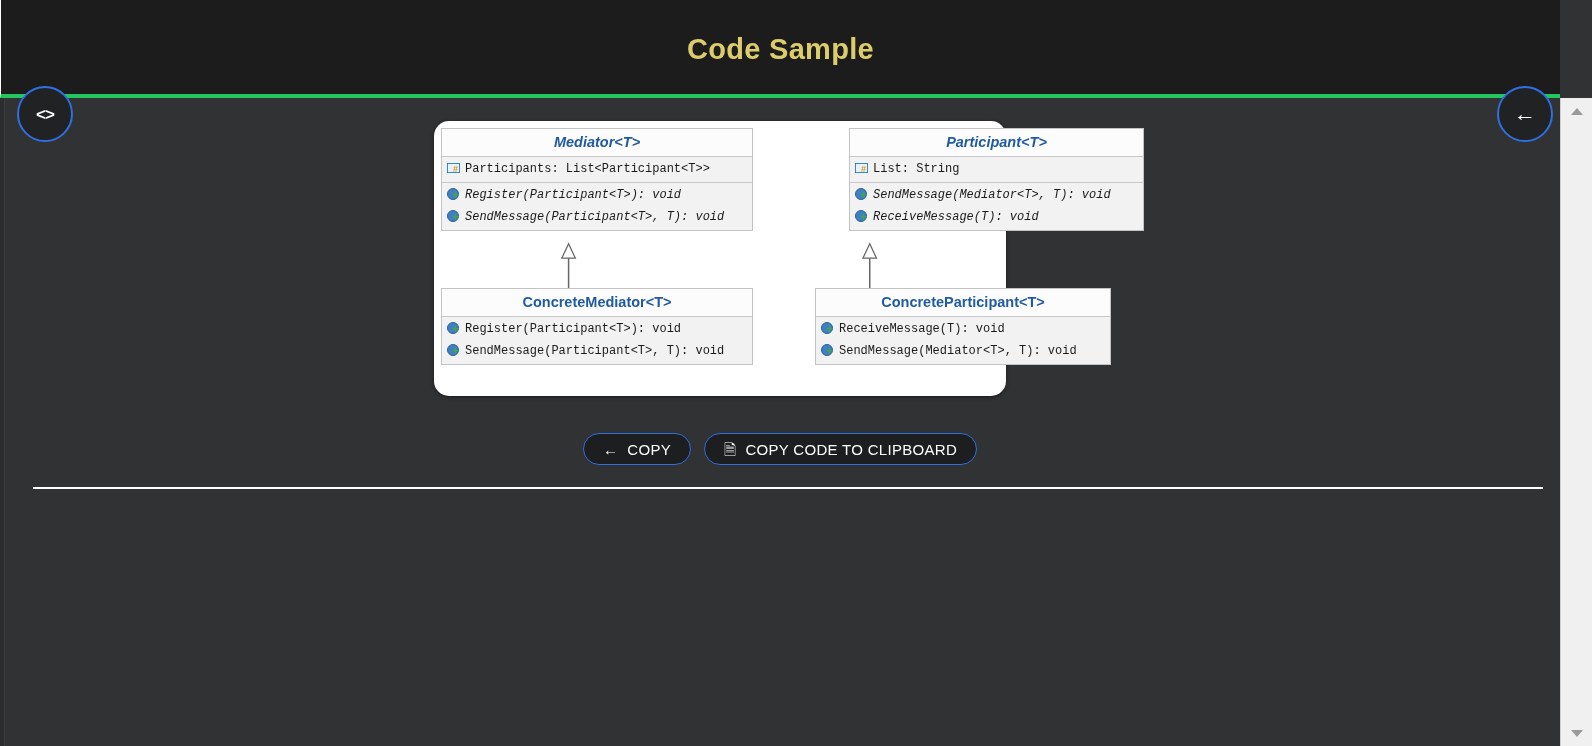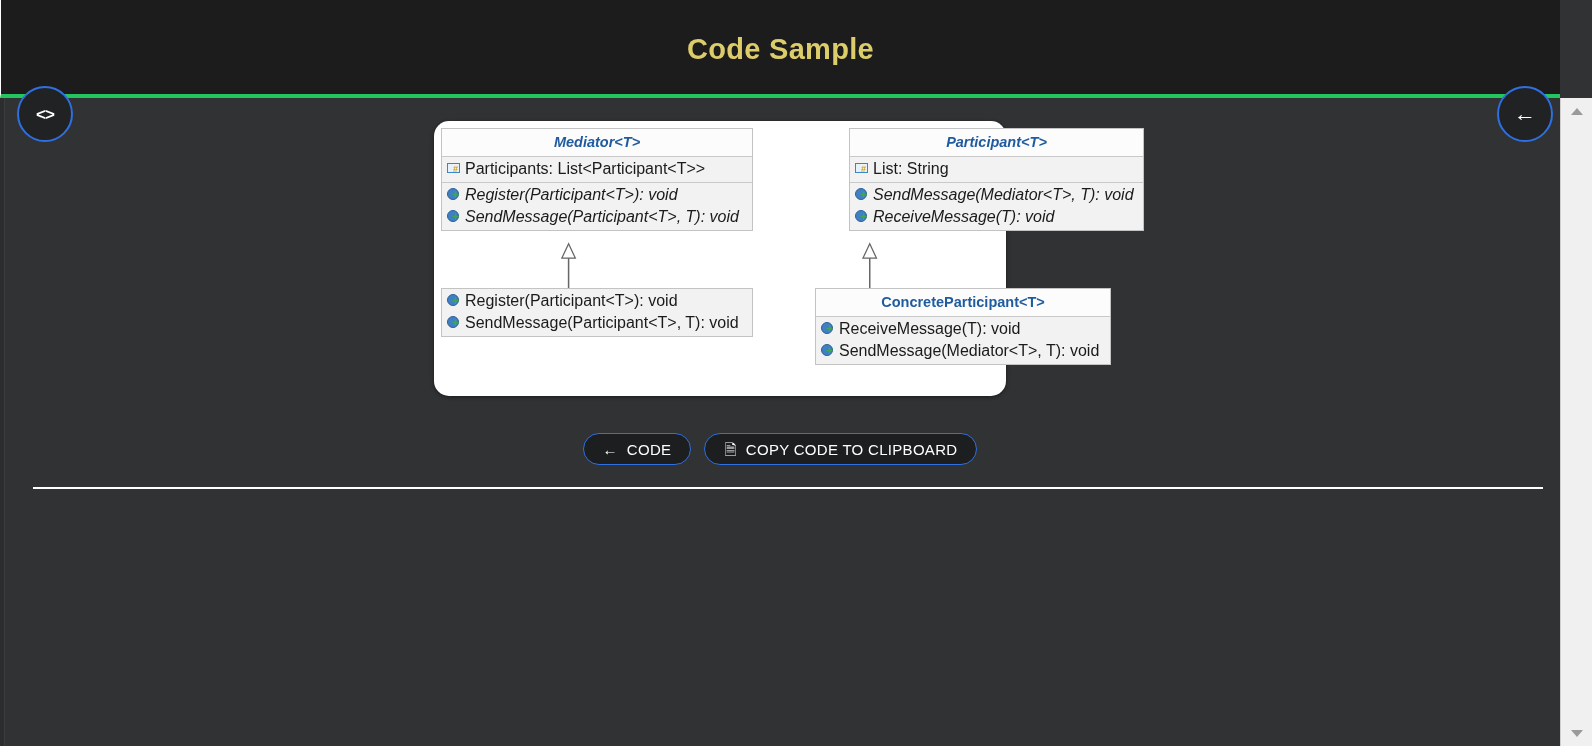--- a/index.html
+++ b/index.html
@@ -95,21 +95,21 @@
   .cls-section + .cls-section { border-top: 1px solid #c9c9c9; }
   .member {
     display: flex; align-items: center;
     gap: 3px;
     padding: 2px 4px 2px 5px;
     white-space: nowrap;
     overflow: hidden;
     line-height: 18px;
   }
   .member.abstract .mtext { font-style: italic; }
-  .mtext { font-size: 16px; }
+  .mtext { font-size: 12px; font-family: Liberation Mono, monospace; }
 
   
   .ico { position: relative; width: 15px; height: 14px; flex: 0 0 15px; }
   .ico.field::before {
     content: ""; position: absolute; left: 0; top: 1px;
     width: 11px; height: 8px;
     border: 1.6px solid #3a87c8; background: #e8f2fa;
   }
   .ico.field::after {
     content: "#"; position: absolute; left: 6px; top: 3px;
@@ -237,20 +237,21 @@
           <span class="mtext">SendMessage(Mediator&lt;T&gt;, T): void</span>
         </div>
         <div class="member abstract">
           <span class="ico method"></span>
           <span class="mtext">ReceiveMessage(T): void</span>
         </div>
       </div>
     </div>
 
     <div class="cls" style="left:7px; top:167px; width:312px;">
+      <div class="cls-title">ConcreteMediator&lt;T&gt;</div>
       <div class="cls-section">
         <div class="member">
           <span class="ico method"></span>
           <span class="mtext">Register(Participant&lt;T&gt;): void</span>
         </div>
         <div class="member">
           <span class="ico method"></span>
           <span class="mtext">SendMessage(Participant&lt;T&gt;, T): void</span>
         </div>
       </div>
@@ -269,21 +270,21 @@
         </div>
       </div>
     </div>
 
   </div>
 </div>
 
 <div class="actions">
   <div class="pill">
     <span class="picon">←</span>
-    <span>CODE</span>
+    <span>COPY</span>
   </div>
   <div class="pill">
     <span class="picon">🗎</span>
     <span>COPY CODE TO CLIPBOARD</span>
   </div>
 </div>
 
 <div class="divider"></div>
 
 <div class="scrollbar">

